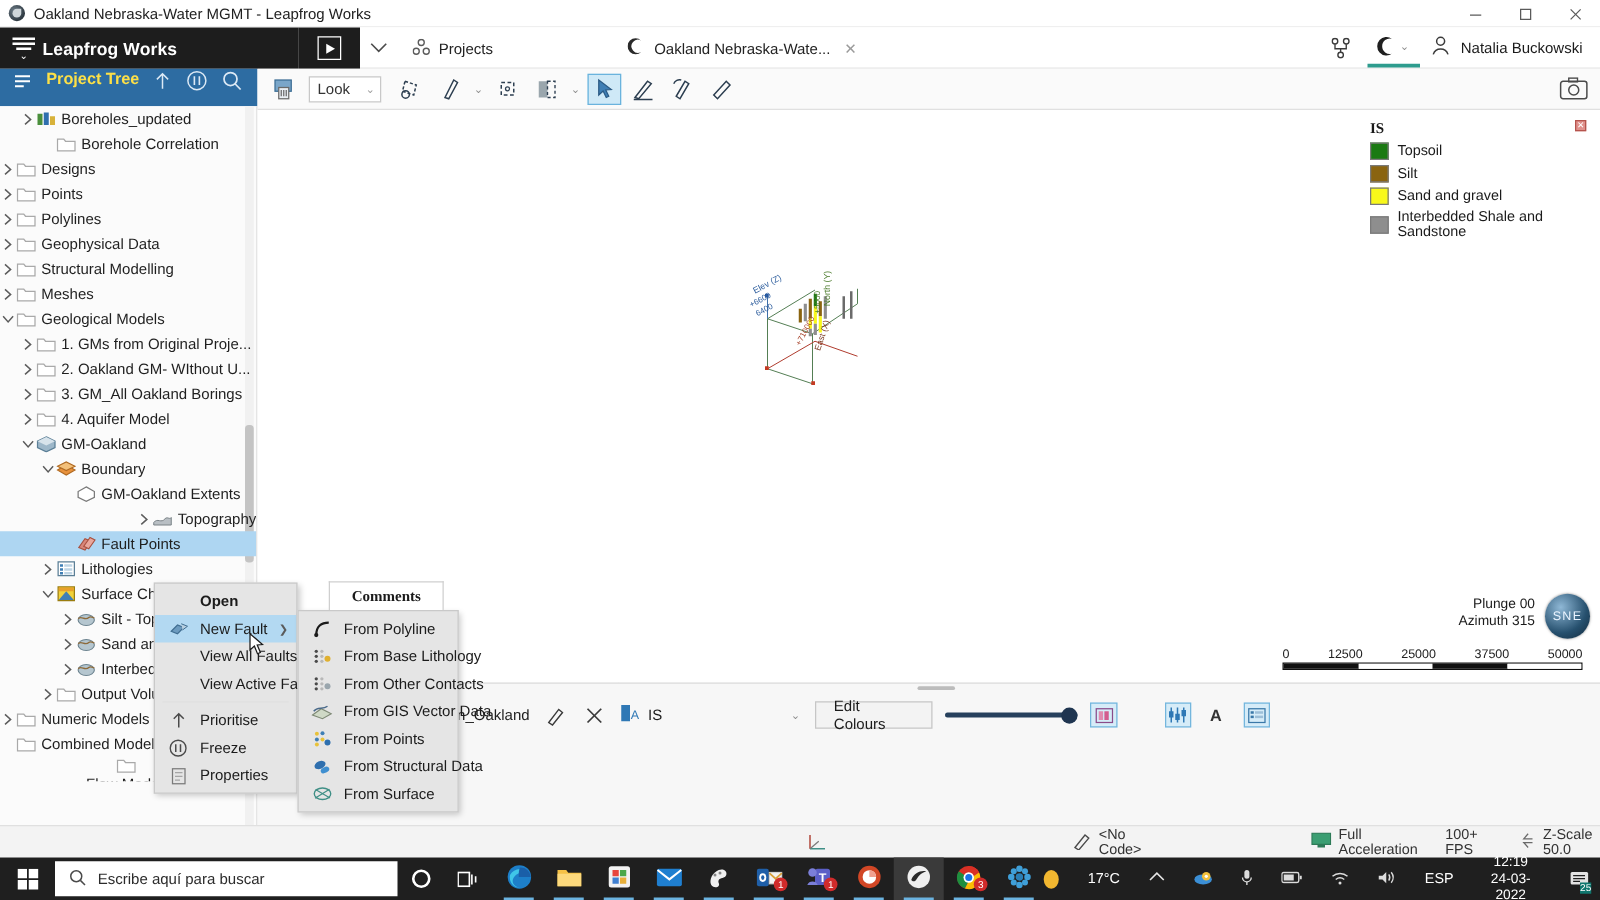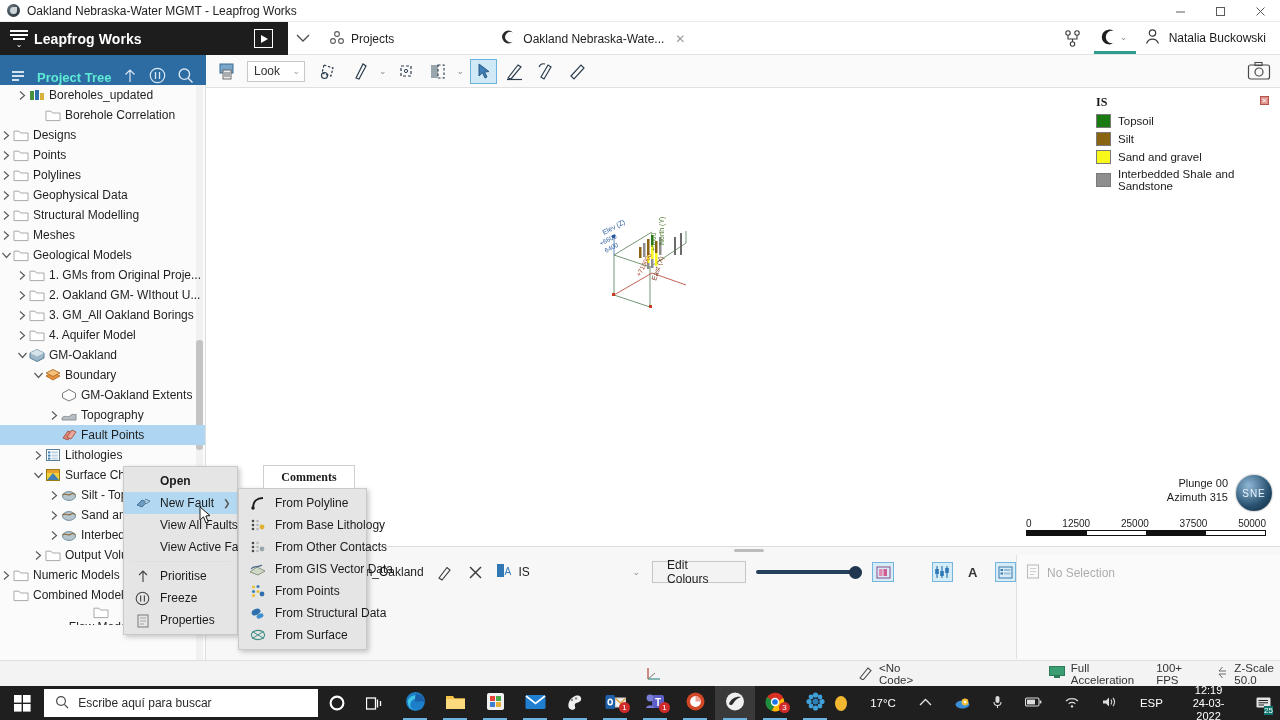--- a/index.html
+++ b/index.html
@@ -82,21 +82,21 @@
   .hdr-right { display: flex; align-items: stretch; }
   .hdr-ic {
     width: 42px; display: flex; align-items: center; justify-content: center; color: #3b3b3b;
   }
   .hdr-ic.active { border-bottom: 3px solid #2e9c8e; }
   .hdr-user { display: flex; align-items: center; gap: 8px; padding: 0 14px 0 8px; font-size: 12px; }
 
   
   .pt-header {
     position: absolute; left: 0; top: 55px; width: 206px; height: 30px;
-    background: #2d6ca2; color: #5eead4; display: flex; align-items: flex-end; gap: 9px;
+    background: #2d6ca2; color: #fde047; display: flex; align-items: flex-start; gap: 9px;
     padding-left: 9px;
   }
   .pt-header .lbl { font-size: 13px; font-weight: bold; }
   .pt-ic { width: 19px; height: 19px; display: flex; align-items: center; justify-content: center; }
 
   
   .scene-toolbar {
     position: absolute; left: 206px; top: 55px; width: 1074px; height: 33px;
     background: #fafafa; border-bottom: 1px solid #e0e0e0; display: flex; align-items: center;
     padding-left: 8px; gap: 4px;
@@ -631,21 +631,21 @@
             </svg></span>
           <span class="lbl">Boundary</span>
         </div>
         <div class="row" style="padding-left: 48px; align-items: center;">
           <span class="tw"></span>
           <span class="ico"><svg width="16" height="14">
               <polygon points="8,1.5 14.5,5.2 14.5,9.8 8,13 1.5,9.8 1.5,5.2" fill="#ffffff" stroke="#7a7a7a" stroke-width="1"></polygon>
             </svg></span>
           <span class="lbl">GM-Oakland Extents</span>
         </div>
-        <div class="row" style="padding-left: 48px;">
+        <div class="row" style="padding-left: 48px; justify-content: flex-end;">
           <span class="tw">
             <svg width="9" height="11">
               <polyline points="2,1.5 6.5,5.5 2,9.5" fill="none" stroke="#5c5c5c" stroke-width="1.2"></polyline>
             </svg>
           </span>
           <span class="ico"><svg width="16" height="14">
               <path d="M1 10 C4 6 7 11 10 7 C12 5 14 8 15 6 L15 12 L1 12 Z" fill="#b9bfc4" stroke="#7a8287" stroke-width="0.8"></path>
             </svg></span>
           <span class="lbl">Topography</span>
         </div>
@@ -904,33 +904,20 @@
       <span class="tgl on">
         <svg width="15" height="13">
             <rect x="1" y="1" width="13" height="11" fill="none" stroke="#3a78a8" stroke-width="1"></rect>
             <rect x="2.5" y="3" width="2.5" height="2" fill="#3a78a8"></rect>
             <rect x="6" y="3" width="6.5" height="2" fill="#9dbfd8"></rect>
             <rect x="2.5" y="6.5" width="2.5" height="2" fill="#3a78a8"></rect>
             <rect x="6" y="6.5" width="6.5" height="2" fill="#9dbfd8"></rect>
           </svg>
       </span>
     </div>
-    <div class="props">
-      <div class="nosel">
-        <span>
-          <svg width="14" height="15">
-              <rect x="1.5" y="1" width="11" height="13" fill="none" stroke="#bdbdbd" stroke-width="1.1"></rect>
-              <line x1="4" y1="4.5" x2="10" y2="4.5" stroke="#cfcfcf"></line>
-              <line x1="4" y1="7.5" x2="10" y2="7.5" stroke="#cfcfcf"></line>
-              <line x1="4" y1="10.5" x2="8" y2="10.5" stroke="#cfcfcf"></line>
-            </svg>
-        </span>
-        <span>No Selection</span>
-      </div>
-    </div>
   </div>
 
   <div class="lf-status">
     <span class="st" style="margin-left:645px">
       <svg width="17" height="15">
           <line x1="3" y1="13" x2="3" y2="2" stroke="#b0463a" stroke-width="1.2"></line>
           <line x1="3" y1="13" x2="15" y2="13" stroke="#3f8f86" stroke-width="1.2"></line>
           <line x1="3" y1="13" x2="10" y2="7" stroke="#7a7a7a" stroke-width="1"></line>
         </svg>
     </span>

